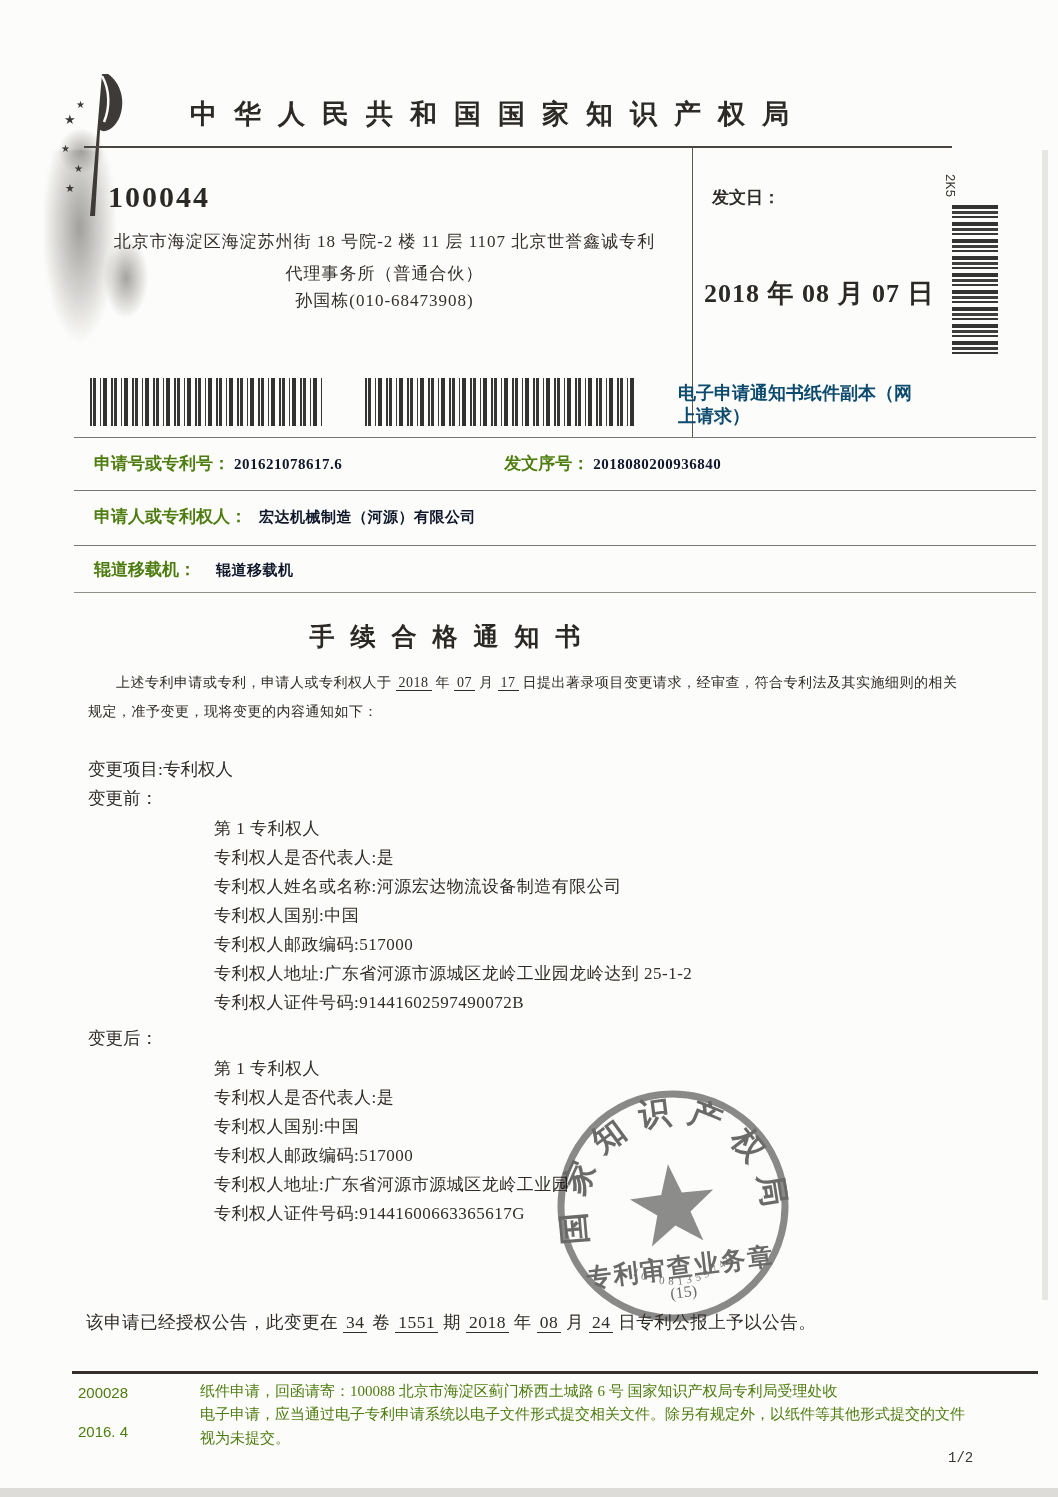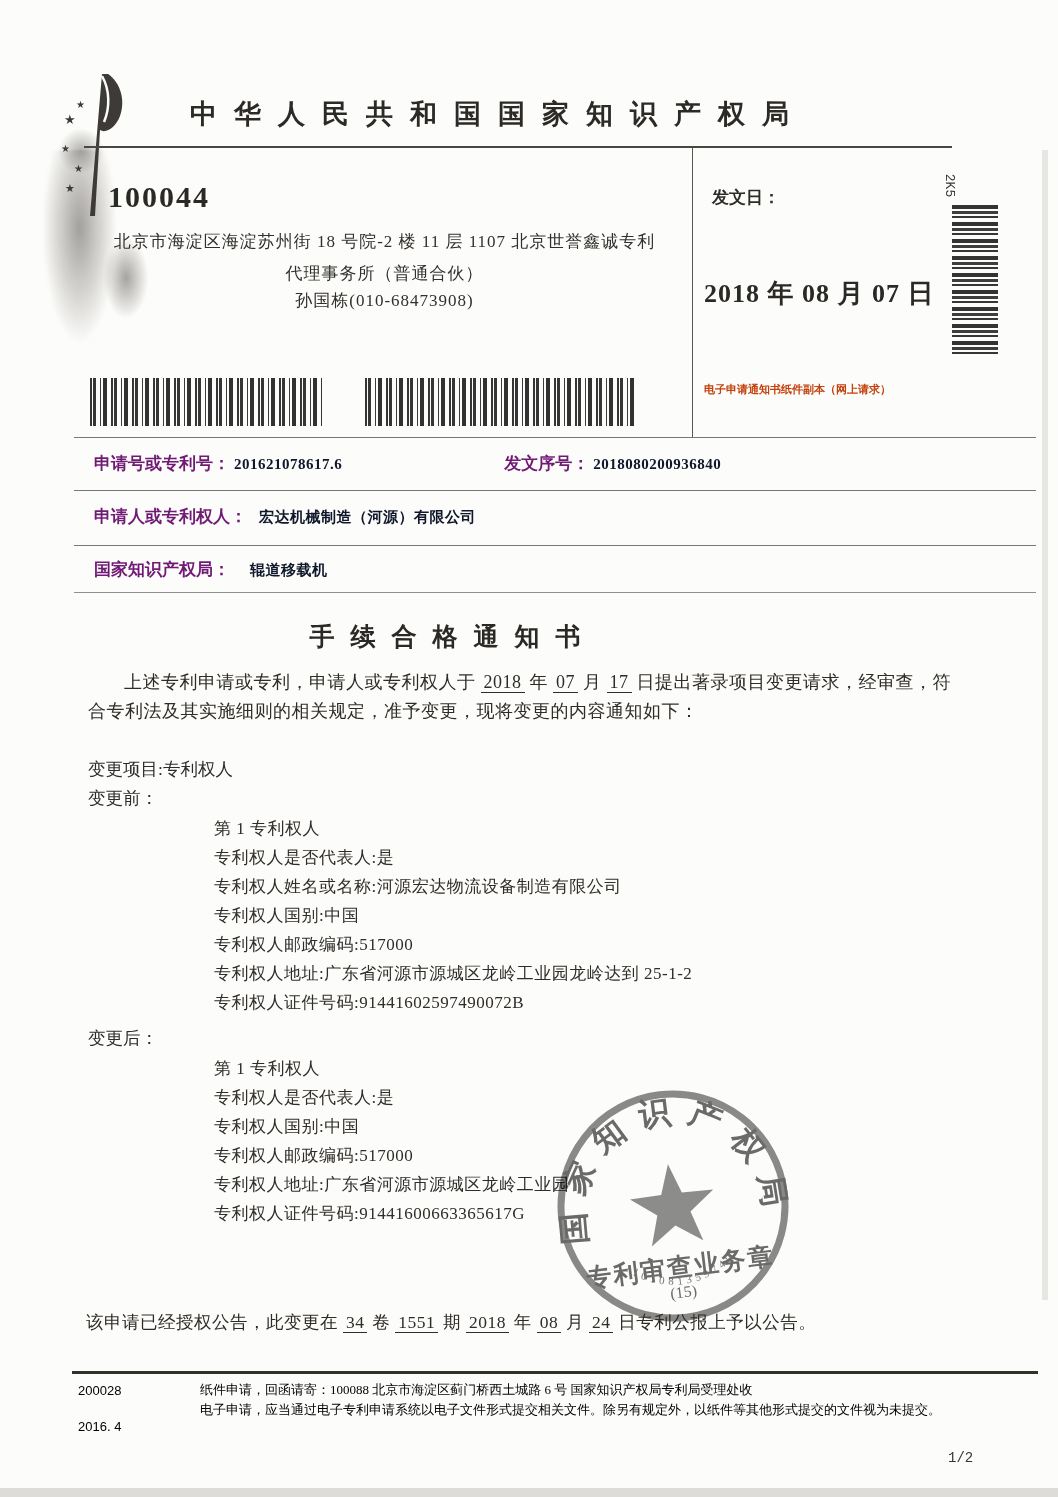--- a/index.html
+++ b/index.html
@@ -22,25 +22,25 @@
     opacity:.88;
   }
   .vbarcode{
     position:absolute;
     background:
       repeating-linear-gradient(0deg,#141414 0 2px,rgba(255,255,255,0) 2px 4px,#1d1d1d 4px 7px,rgba(255,255,255,0) 7px 9px,#101010 9px 13px,rgba(255,255,255,0) 13px 17px);
     opacity:.85;
   }
   .addr-line{text-align:center; font-size:17px; letter-spacing:1px; color:#33302c;}
   .detail-line{font-size:17px; line-height:29px; color:#302d29; letter-spacing:.5px;}
-  .field-label{font-weight:bold; font-size:17px; color:#701a75;}
+  .field-label{font-weight:bold; font-size:17px; color:#4d7c0f;}
   .field-value{font-weight:bold; font-size:15px; color:#0f172a; letter-spacing:.5px;}
   .smudge{position:absolute; pointer-events:none;}
   .seal-wrap{position:absolute; transform:rotate(-7deg); mix-blend-mode:multiply; opacity:.92;}
-  .footnote{font-size:13px; line-height:1.55; color:#000000;}
+  .footnote{font-size:15px; line-height:1.55; color:#4d7c0f;}
 </style>
 </head>
 <body>
 
 <div class="page">
 
   <div class="smudge" style="left:42px;top:150px;width:75px;height:195px;background:radial-gradient(ellipse at 50% 40%,rgba(75,70,64,.5),rgba(75,70,64,0) 70%);filter:blur(1px);"></div>
   <div class="smudge" style="left:104px;top:238px;width:44px;height:80px;background:radial-gradient(ellipse,rgba(60,56,50,.45),rgba(60,56,50,0) 72%);"></div>
   <div class="smudge" style="left:58px;top:128px;width:46px;height:46px;background:radial-gradient(ellipse,rgba(70,66,60,.4),rgba(70,66,60,0) 70%);"></div>
   <div class="smudge" style="left:1042px;top:150px;width:6px;height:1150px;background:rgba(120,117,112,.16);"></div>
@@ -70,44 +70,44 @@
   <div class="vrule" style="left:692px;top:148px;height:290px;"></div>
   <div class="abs serif-bold" style="left:712px;top:186px;font-size:17px;">发文日：</div>
   <div class="abs serif-bold" style="left:704px;top:276px;font-size:26px;letter-spacing:1px;color:#2b2926;">2018 年 08 月 07 日</div>
 
   <div class="abs" style="left:938px;top:178px;font-size:13px;font-family:'Liberation Mono','DejaVu Sans Mono',monospace;transform:rotate(90deg);transform-origin:center;color:#3a3733;">2K5</div>
   <div class="vbarcode" style="left:952px;top:204px;width:46px;height:150px;"></div>
 
   <div class="hbarcode" style="left:90px;top:378px;width:232px;height:48px;"></div>
   <div class="hbarcode" style="left:365px;top:378px;width:272px;height:48px;"></div>
 
-  <div class="abs serif-bold" style="left:704px;top:382px;width:236px;font-size:11px;line-height:1.3;color:#c2410c;">电子申请通知书纸件副本（网上请求）</div>
+  <div class="abs serif-bold" style="left:678px;top:382px;width:236px;font-size:18px;line-height:1.3;color:#0c4a6e;">电子申请通知书纸件副本（网上请求）</div>
 
   <div class="rule light" style="left:74px;top:437px;width:962px;"></div>
   <div class="abs" style="left:94px;top:452px;width:940px;">
     <span class="field-label">申请号或专利号：</span>
     <span class="field-value">201621078617.6</span>
     <span class="field-label" style="margin-left:158px;">发文序号：</span>
     <span class="field-value">2018080200936840</span>
   </div>
   <div class="rule light" style="left:74px;top:490px;width:962px;"></div>
   <div class="abs" style="left:94px;top:505px;width:940px;">
     <span class="field-label">申请人或专利权人：</span>
     <span class="field-value" style="margin-left:8px;">宏达机械制造（河源）有限公司</span>
   </div>
   <div class="rule light" style="left:74px;top:545px;width:962px;"></div>
   <div class="abs" style="left:94px;top:558px;width:940px;">
-    <span class="field-label">国家知识产权局：</span>
+    <span class="field-label">辊道移载机：</span>
     <span class="field-value" style="margin-left:16px;">辊道移载机</span>
   </div>
   <div class="rule light" style="left:74px;top:592px;width:962px;background:#938f89;"></div>
 
   <div class="abs serif-bold" style="left:0;top:620px;width:890px;text-align:center;font-size:25px;letter-spacing:16px;color:#2b2926;text-indent:16px;">手续合格通知书</div>
 
-  <p class="abs" style="left:88px;top:668px;width:878px;margin:0;font-size:18px;line-height:29px;text-indent:2em;letter-spacing:.5px;color:#2f2c28;">
+  <p class="abs" style="left:88px;top:668px;width:878px;margin:0;font-size:14px;line-height:29px;text-indent:2em;letter-spacing:.5px;color:#2f2c28;">
     <span>上述专利申请或专利，申请人或专利权人于 </span><span class="u">2018</span><span> 年 </span><span class="u">07</span><span> 月 </span><span class="u">17</span><span> 日提出著录项目变更请求，经审查，符合专利法及其实施细则的相关规定，准予变更，现将变更的内容通知如下：</span>
   </p>
 
   <div class="abs" style="left:88px;top:757px;font-size:17.5px;">
     <span>变更项目:</span><span>专利权人</span>
   </div>
   <div class="abs" style="left:88px;top:786px;font-size:17.5px;">变更前：</div>
   <div class="abs" style="left:214px;top:814px;width:700px;">
       <div class="detail-line">第 1 专利权人</div>
       <div class="detail-line">专利权人是否代表人:是</div>

